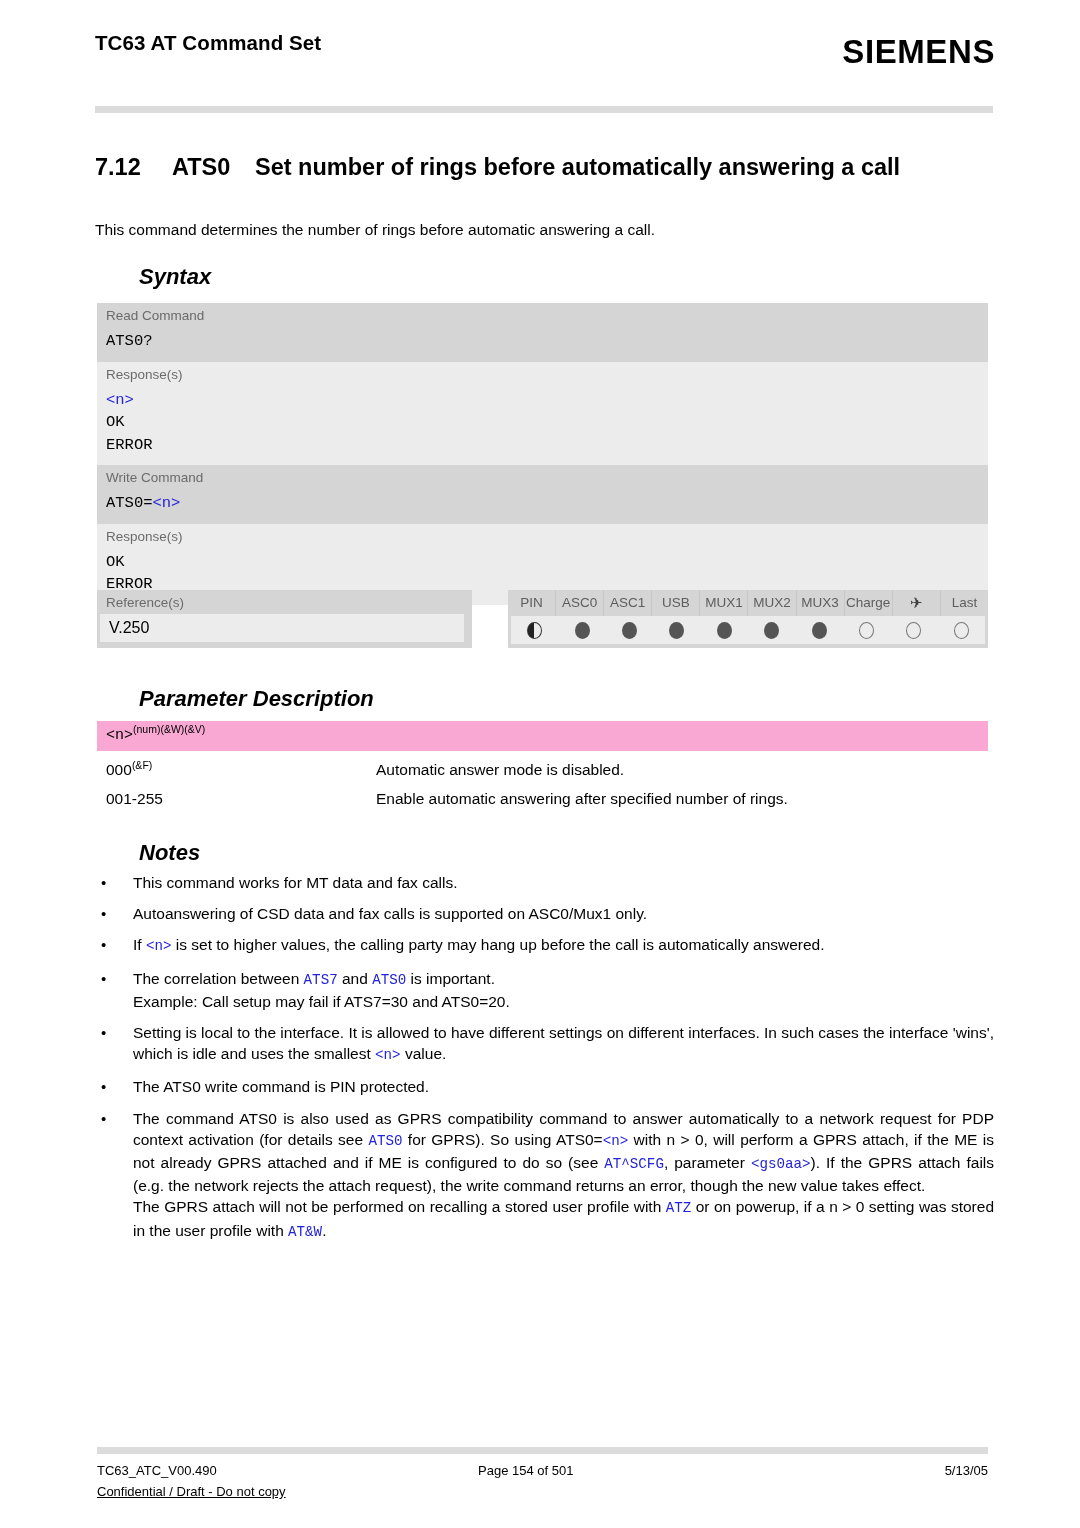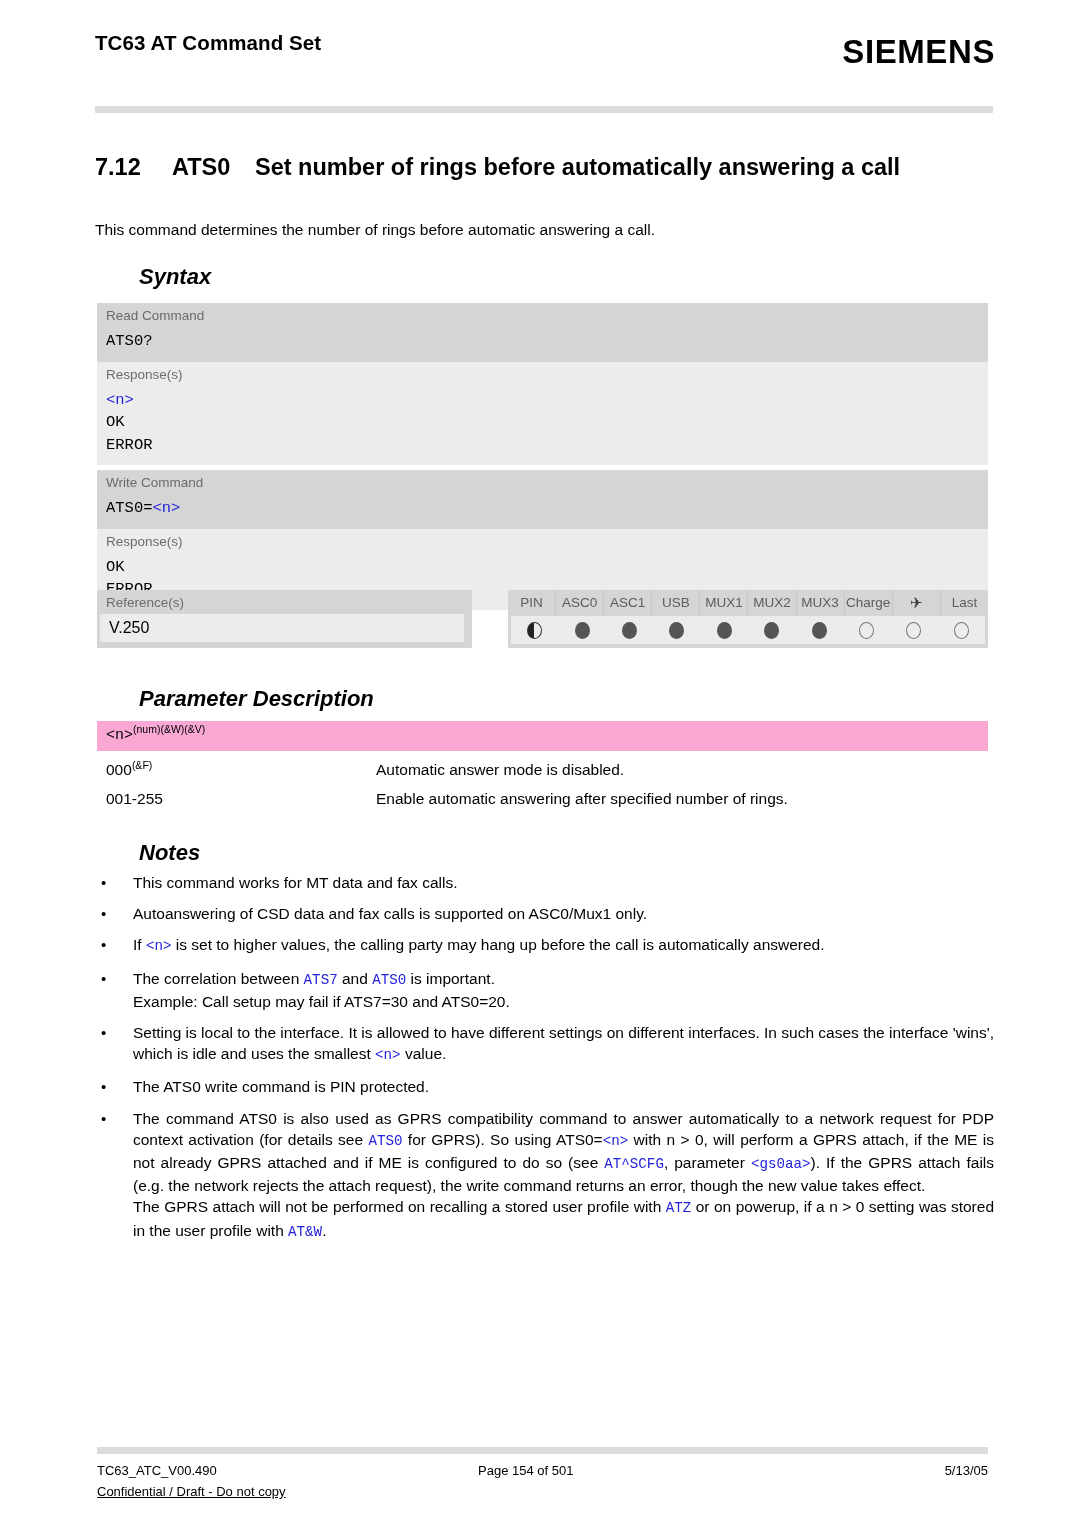--- a/index.html
+++ b/index.html
@@ -90,21 +90,21 @@
   #subhead-syntax { top: 266px; }
   #subhead-param  { top: 688px; }
   #subhead-notes  { top: 842px; }
 
   
   .syntax {
     position: absolute;
     left: 97px; top: 303px;
     width: 891px;
   }
-  .blk { margin-bottom: 5px; }
+  .blk { }
   .blk-label {
     background: #d5d5d5;
     color: #6b6b6b;
     font-size: 13.5px;
     line-height: 16px;
     padding: 5px 9px 2px 9px;
   }
   .blk-label.dark { background: #d5d5d5; }
   .blk-body {
     font-family: "Liberation Mono", monospace;

